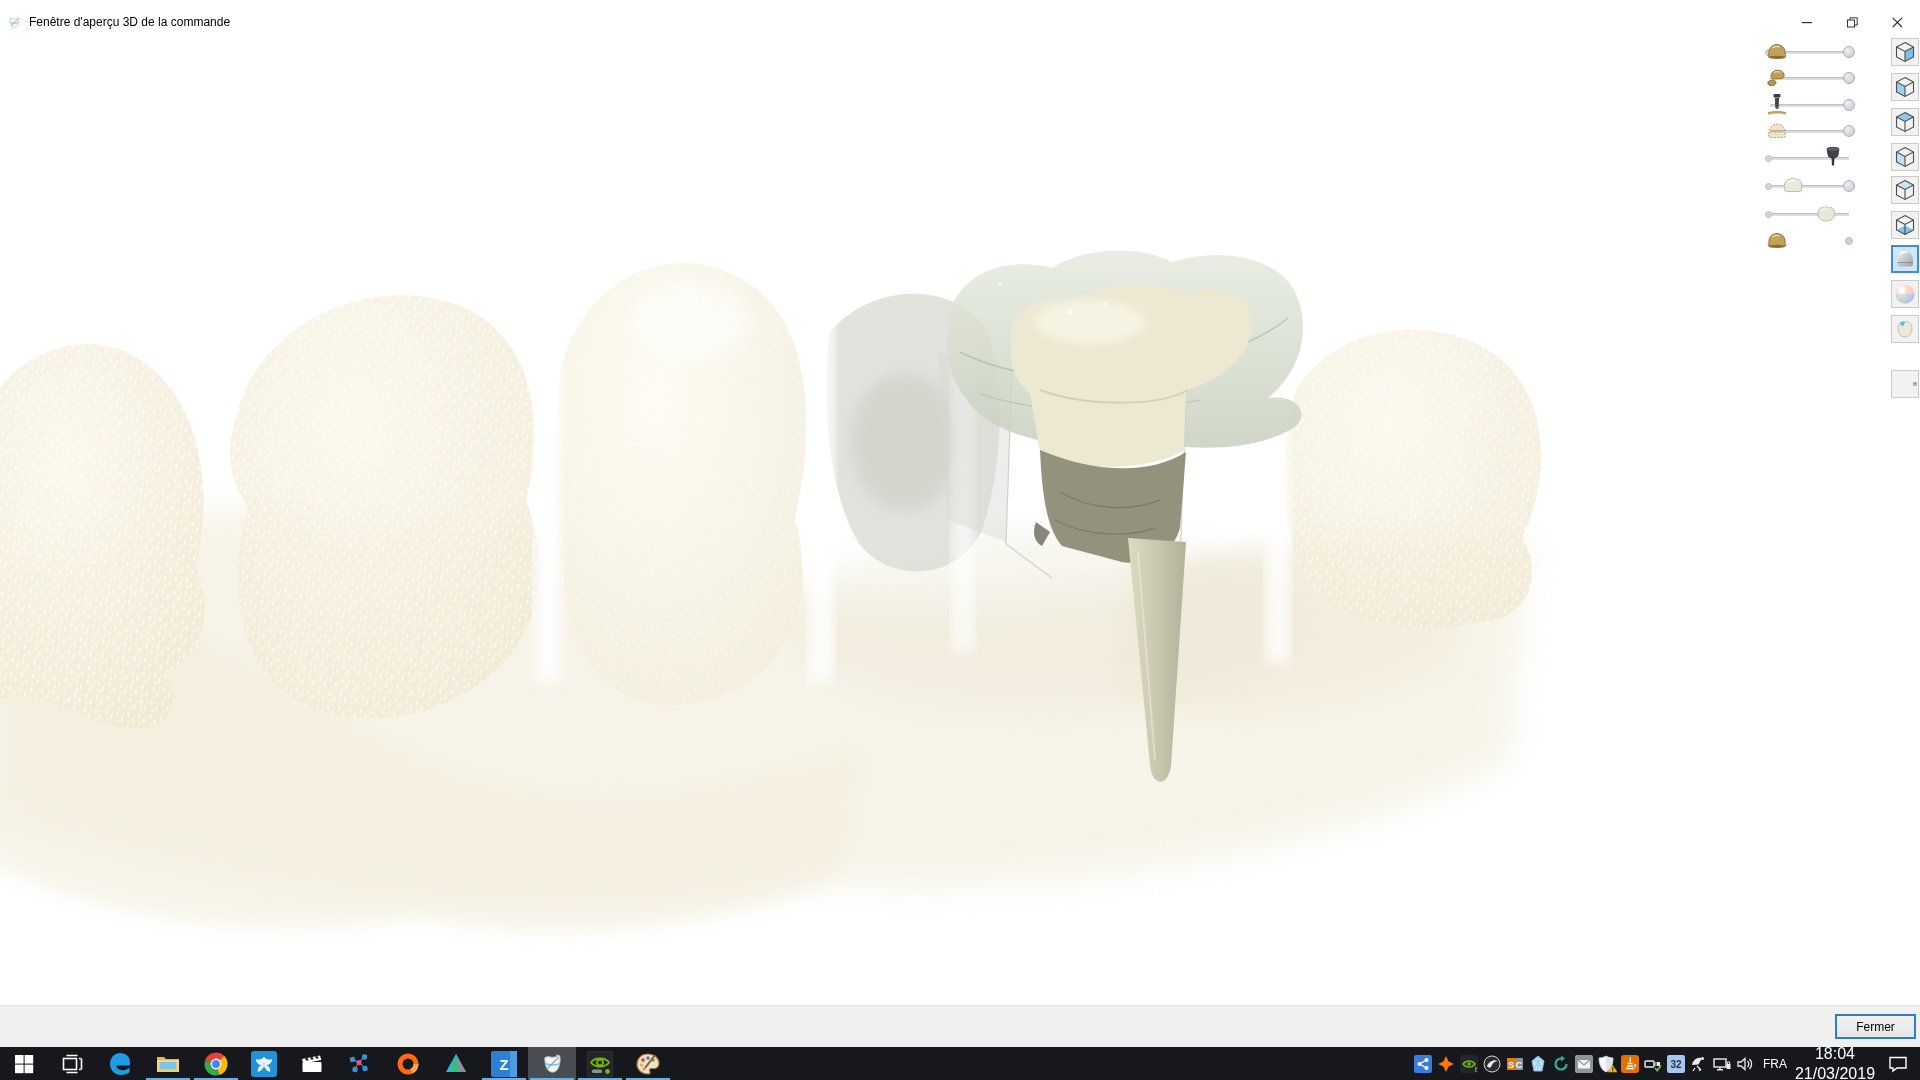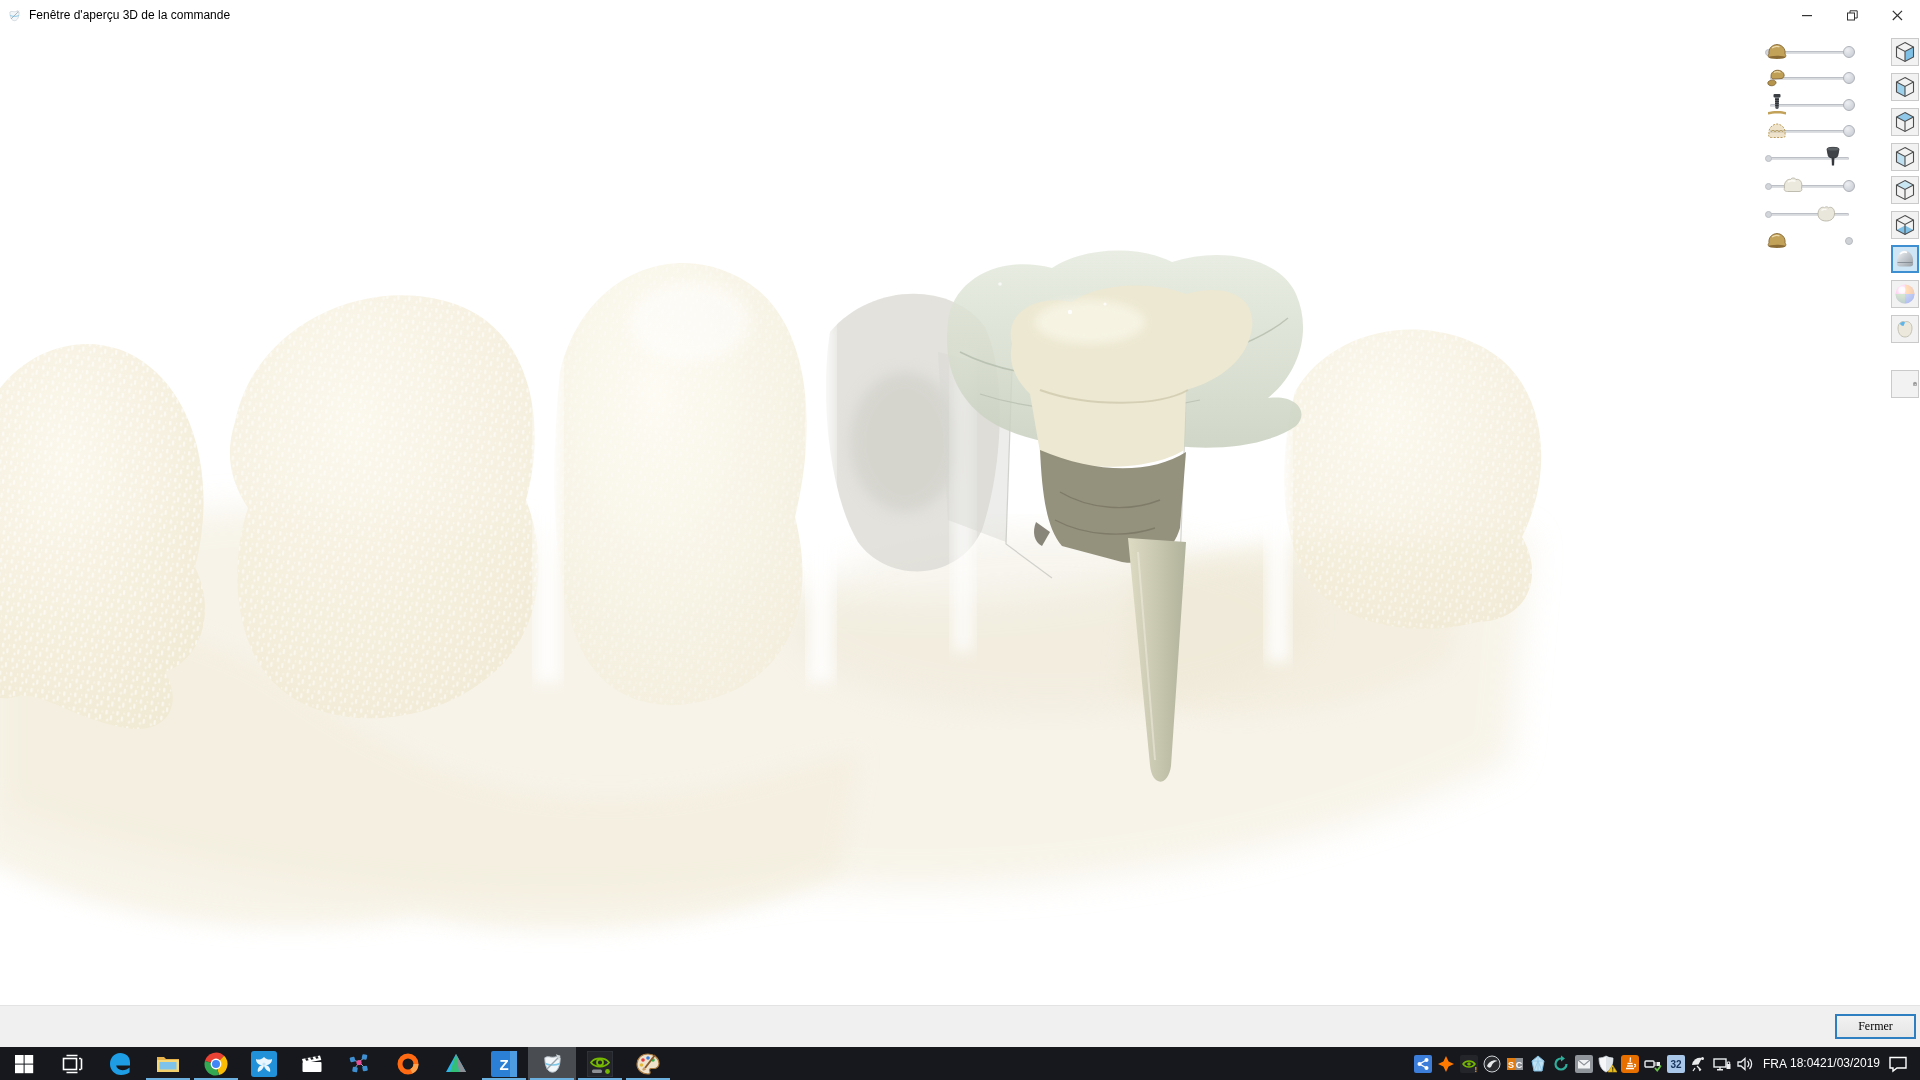--- a/index.html
+++ b/index.html
@@ -1,21 +1,21 @@
 <!DOCTYPE html>
 <html><head>
 <meta charset="utf-8">
 <style>
   * { margin:0; padding:0; box-sizing:border-box; }
   html,body { width:1920px; height:1080px; overflow:hidden; background:#fff;
     font-family:"Liberation Sans", sans-serif; }
   body { position:relative; }
 
   
-  .titlebar { position:absolute; top:4px; left:0; width:1920px; height:22px;
+  .titlebar { position:absolute; top:11px; left:0; width:1920px; height:22px;
     background:#ffffff; display:flex; align-items:center; z-index:30; }
   .title-icon { width:16px; height:16px; margin-left:7px; display:flex; align-items:center; }
   .title-text { font-size:12px; color:#000; margin-left:6px; white-space:nowrap; }
   .win-controls { position:absolute; right:0; top:0; height:22px; display:flex; }
   .win-btn { width:45px; height:22px; display:flex; align-items:center; justify-content:center; }
 
   
   .viewport { position:absolute; top:22px; left:0; width:1920px; height:983px;
     background:#ffffff; z-index:1; }
   .viewport svg.scene { position:absolute; top:0; left:0; }
@@ -40,38 +40,38 @@
     background:#f2f2f2; border:1px solid #cacaca; display:flex; align-items:center;
     justify-content:center; }
   .view-btn.selected { background:#cfe6f7; border:2px solid #3d8fd1; }
 
   
   .bottombar { position:absolute; top:1005px; left:0; width:1920px; height:42px;
     background:#f0f0f0; border-top:1px solid #e3e3e3; z-index:25; }
   .close-btn { position:absolute; right:4px; top:8px; width:81px; height:25px;
     background:linear-gradient(#f2f2f2,#e5e5e5); border:2px solid #2d7fc1;
     font-size:12px; color:#000; display:flex; align-items:center; justify-content:center;
-    font-family:Liberation Serif, serif; }
+    font-family:Liberation Sans, sans-serif; }
 
   
   .taskbar { position:absolute; top:1047px; left:0; width:1920px; height:33px;
     background:#16181d; display:flex; align-items:stretch; z-index:40; }
   .tb-apps { display:flex; }
   .tb-app { width:48px; height:33px; display:flex; align-items:center; justify-content:center;
     position:relative; }
   .tb-app.open::after { content:""; position:absolute; bottom:0; left:2px; right:2px;
     height:2px; background:#6cb0e0; }
   .tb-app.active { background:#494c51; }
   .tb-spacer { flex:1; }
   .tb-tray { display:flex; align-items:center; }
   .tray-icon { width:23px; height:33px; display:flex; align-items:center; justify-content:center; }
   .tb-lang { width:38px; height:33px; color:#fff; font-size:12px; display:flex;
     align-items:center; justify-content:center; }
-  .tb-clock { width:82px; height:33px; color:#fff; font-size:12px; display:flex;
-    flex-direction:row; align-items:center; justify-content:center; line-height:1.2; }
+  .tb-clock { width:82px; height:33px; color:#fff; font-size:16px; display:flex;
+    flex-direction:column; align-items:center; justify-content:center; line-height:1.2; }
   .tb-action { width:44px; height:33px; display:flex; align-items:center; justify-content:center; }
 </style>
 </head>
 <body>
 
 <div class="titlebar">
   <span class="title-icon" id="title-icon">
       <svg width="15" height="15" viewBox="0 0 26 26">
   <path d="M5 7 C5 16 8 22 13 22 C18 22 21 16 21 7 C18 5 16 6.5 13 6.5 C10 6.5 8 5 5 7 Z" fill="#f3f6f8" stroke="#b9c4cc" stroke-width="1"></path>
   <path d="M5.5 13 C9 15 17 15 20.5 13" stroke="#7ec7e8" stroke-width="1.6" fill="none"></path>

